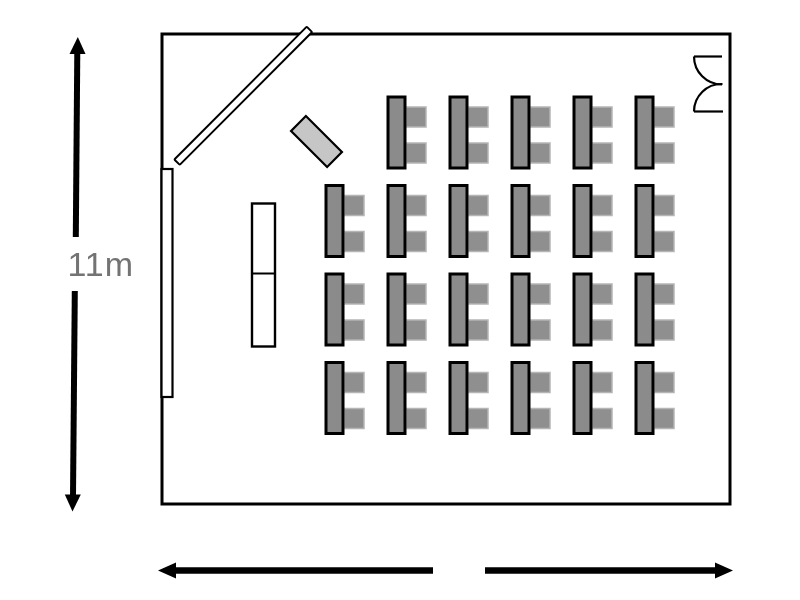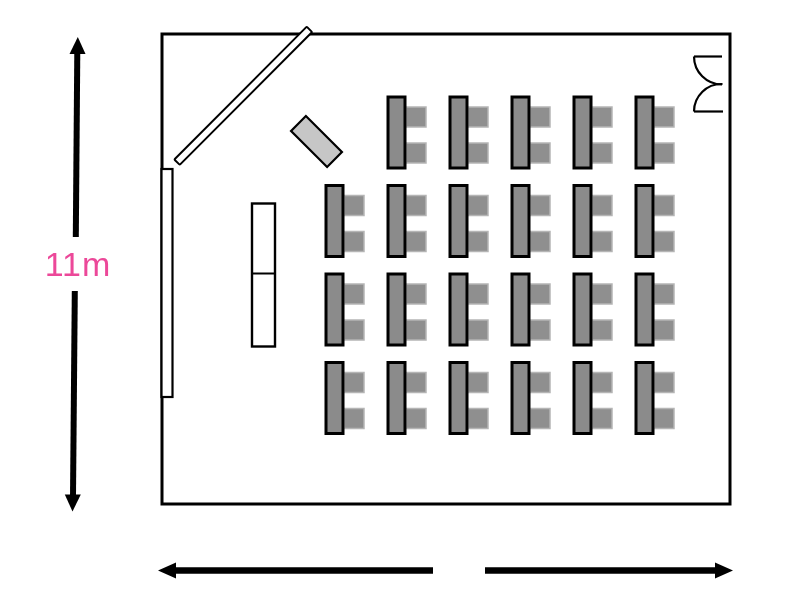--- a/index.html
+++ b/index.html
@@ -20,25 +20,25 @@
   .plan-svg {
     position: absolute;
     left: 0;
     top: 0;
   }
   .dim-label {
     position: absolute;
     left: 22px;
     top: 247px;
     width: 112px;
-    text-align: center;
+    text-align: right;
     font-size: 34px;
     line-height: 34px;
     letter-spacing: 1px;
-    color: #ec4899;
+    color: #737373;
     user-select: none;
   }
 </style>
 </head>
 <body>
 
 <div class="canvas">
 
   <svg class="plan-svg" width="800" height="600" viewBox="0 0 800 600">
 

